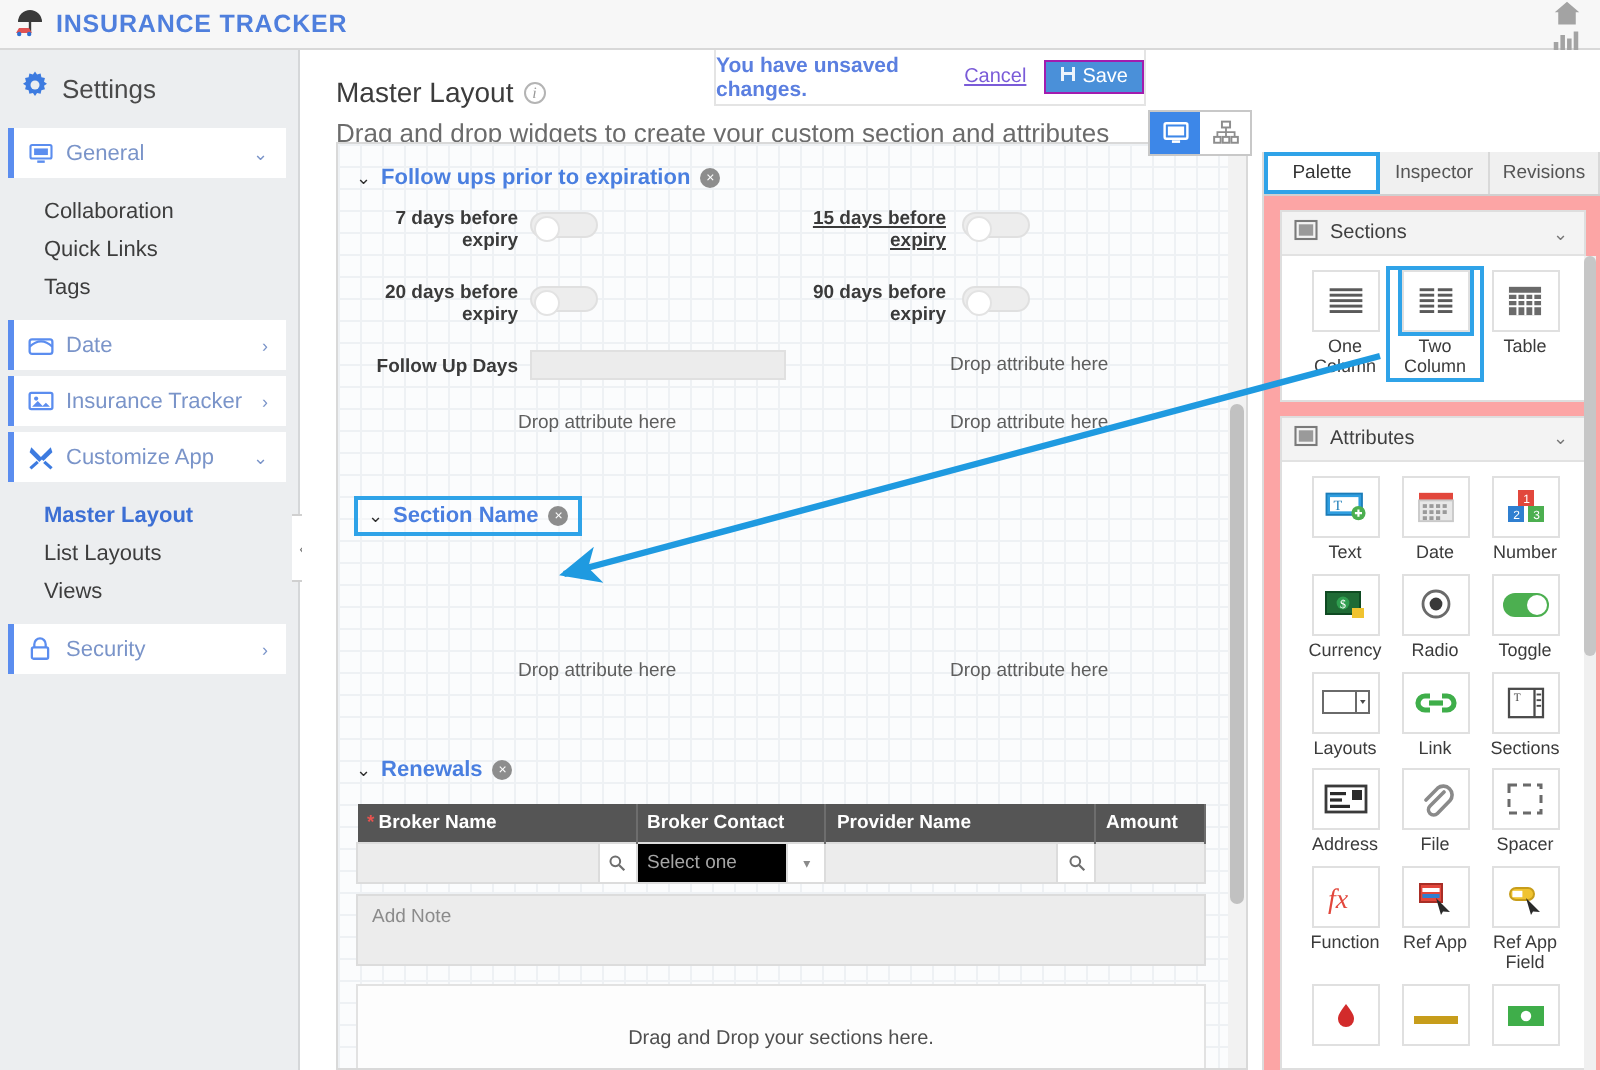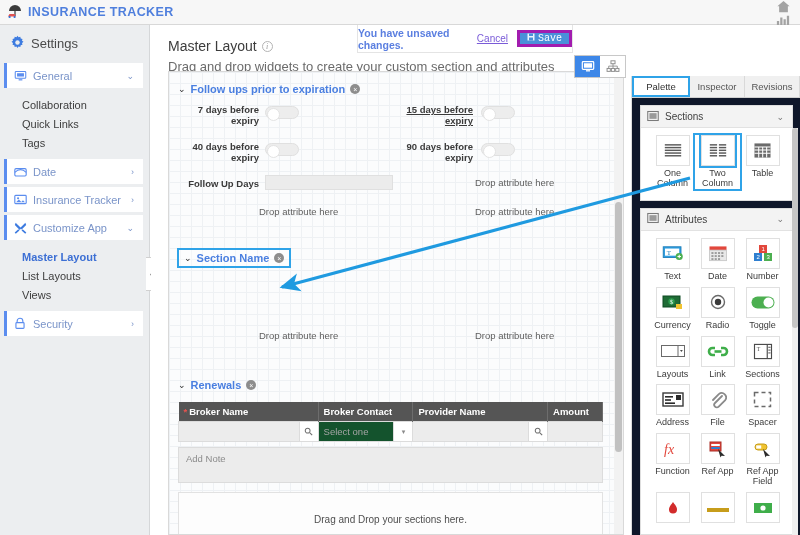--- a/index.html
+++ b/index.html
@@ -110,22 +110,21 @@
   .notif-bar {
     position: absolute; left: 206px; top: 0px; width: 216px; height: 28px;
     background: #fff; border: 1px solid #e4e4e4; border-top: none;
     display: flex; align-items: center; justify-content: center; gap: 9px; z-index: 6;
   }
   .notif-text { color: #5b7fe0; font-weight: bold; font-size: 10.5px; }
   .link-cancel { color: #7a5bd8; font-size: 10px; text-decoration: underline; }
   .btn-save {
     background: #4a90d9; color: #fff; font-size: 10px; height: 17px;
     padding: 0 7px; display: flex; align-items: center; gap: 3px;
-    border: 3px solid #a21caf;
-    font-family: Liberation Mono, monospace;
+    border: 1px solid #a21caf;
   }
 
   .viewtoggle {
     position: absolute; left: 423px; top: 30px; display: flex; z-index: 6;
     border: 1px solid #c8c8c8; background: #fff;
   }
   .vt-btn {
     width: 25px; height: 21px; display: flex; align-items: center; justify-content: center;
   }
   .vt-btn.on { background: #3d87e8; color: #fff; }
@@ -166,37 +165,37 @@
   }
   .tbl th .req { color: #e8534f; margin-right: 2px; }
   .tbl td { background: #ececec; border: 1px solid #dcdcdc; height: 19px; padding: 0; }
   .cellflex { display: flex; align-items: center; height: 19px; }
   .cellflex .fill { flex: 1; height: 19px; }
   .cellbtn {
     width: 19px; height: 19px; background: #fff; border-left: 1px solid #dcdcdc;
     display: flex; align-items: center; justify-content: center; color: #6e6e6e;
   }
   .sel-one {
-    flex: 1; height: 19px; background: #14532d; font-size: 9.5px; color: #a5a5a5;
+    flex: 1; height: 19px; background: #000000; font-size: 9.5px; color: #a5a5a5;
     display: flex; align-items: center; padding-left: 5px;
   }
   .add-note {
     position: absolute; background: #ececec; border: 1px solid #dcdcdc;
     font-size: 9.5px; color: #8b8b8b; padding: 5px 7px;
   }
   .drop-sections {
     position: absolute; background: #fdfdfd; border: 1px solid #e2e2e2;
     display: flex; align-items: center; justify-content: center;
     font-size: 10px; color: #4f4f4f;
   }
 
   
   .rpanel {
     position: absolute; left: 631px; top: 76px; width: 169px; height: 459px;
-    background: #0f172a; border-left: 1px solid #dcdcdc;
+    background: #fca5a5; border-left: 1px solid #dcdcdc;
   }
   .rtabs { display: flex; height: 22px; border-bottom: 1px solid #d0d0d0; background: #f0f0f0; }
   .rtab {
     flex: 1; display: flex; align-items: center; justify-content: center;
     font-size: 9.5px; color: #555; background: #f0f0f0;
     border-right: 1px solid #d9d9d9;
   }
   .rtab.active { background: #fff; color: #333; border: 2px solid #2fa3e8; }
   .pal-scroll { position: absolute; left: 0; top: 22px; width: 169px; height: 437px; overflow: hidden; }
   .pal-card { margin: 7px 8px 0 8px; border: 1px solid #dedede; background: #fff; }
@@ -375,21 +374,21 @@
         <span class="sec-chev">⌄</span>
         <span class="sec-title">Follow ups prior to expiration</span>
         <span class="sec-x">×</span>
       </div>
 
       <div class="field-label" style="left:20px; top:32px; width:70px;">7 days before expiry</div>
       <div class="toggle-sw" style="left:96px; top:34px;"></div>
       <div class="field-label" style="left:228px; top:32px; width:76px;text-decoration:underline;">15 days before expiry</div>
       <div class="toggle-sw" style="left:312px; top:34px;"></div>
 
-      <div class="field-label" style="left:20px; top:69px; width:70px;">40 days before expiry</div>
+      <div class="field-label" style="left:20px; top:69px; width:70px;">20 days before expiry</div>
       <div class="toggle-sw" style="left:96px; top:71px;"></div>
       <div class="field-label" style="left:228px; top:69px; width:76px;">90 days before expiry</div>
       <div class="toggle-sw" style="left:312px; top:71px;"></div>
 
       <div class="field-label" style="left:14px; top:106px; width:76px;">Follow Up Days</div>
       <input class="txt-field" style="left: 96px; top: 103px; width: 128px;" type="text">
       <div class="drop-hint" style="left:306px; top:105px;">Drop attribute here</div>
 
       <div class="drop-hint" style="left:90px; top:134px;">Drop attribute here</div>
       <div class="drop-hint" style="left:306px; top:134px;">Drop attribute here</div>

